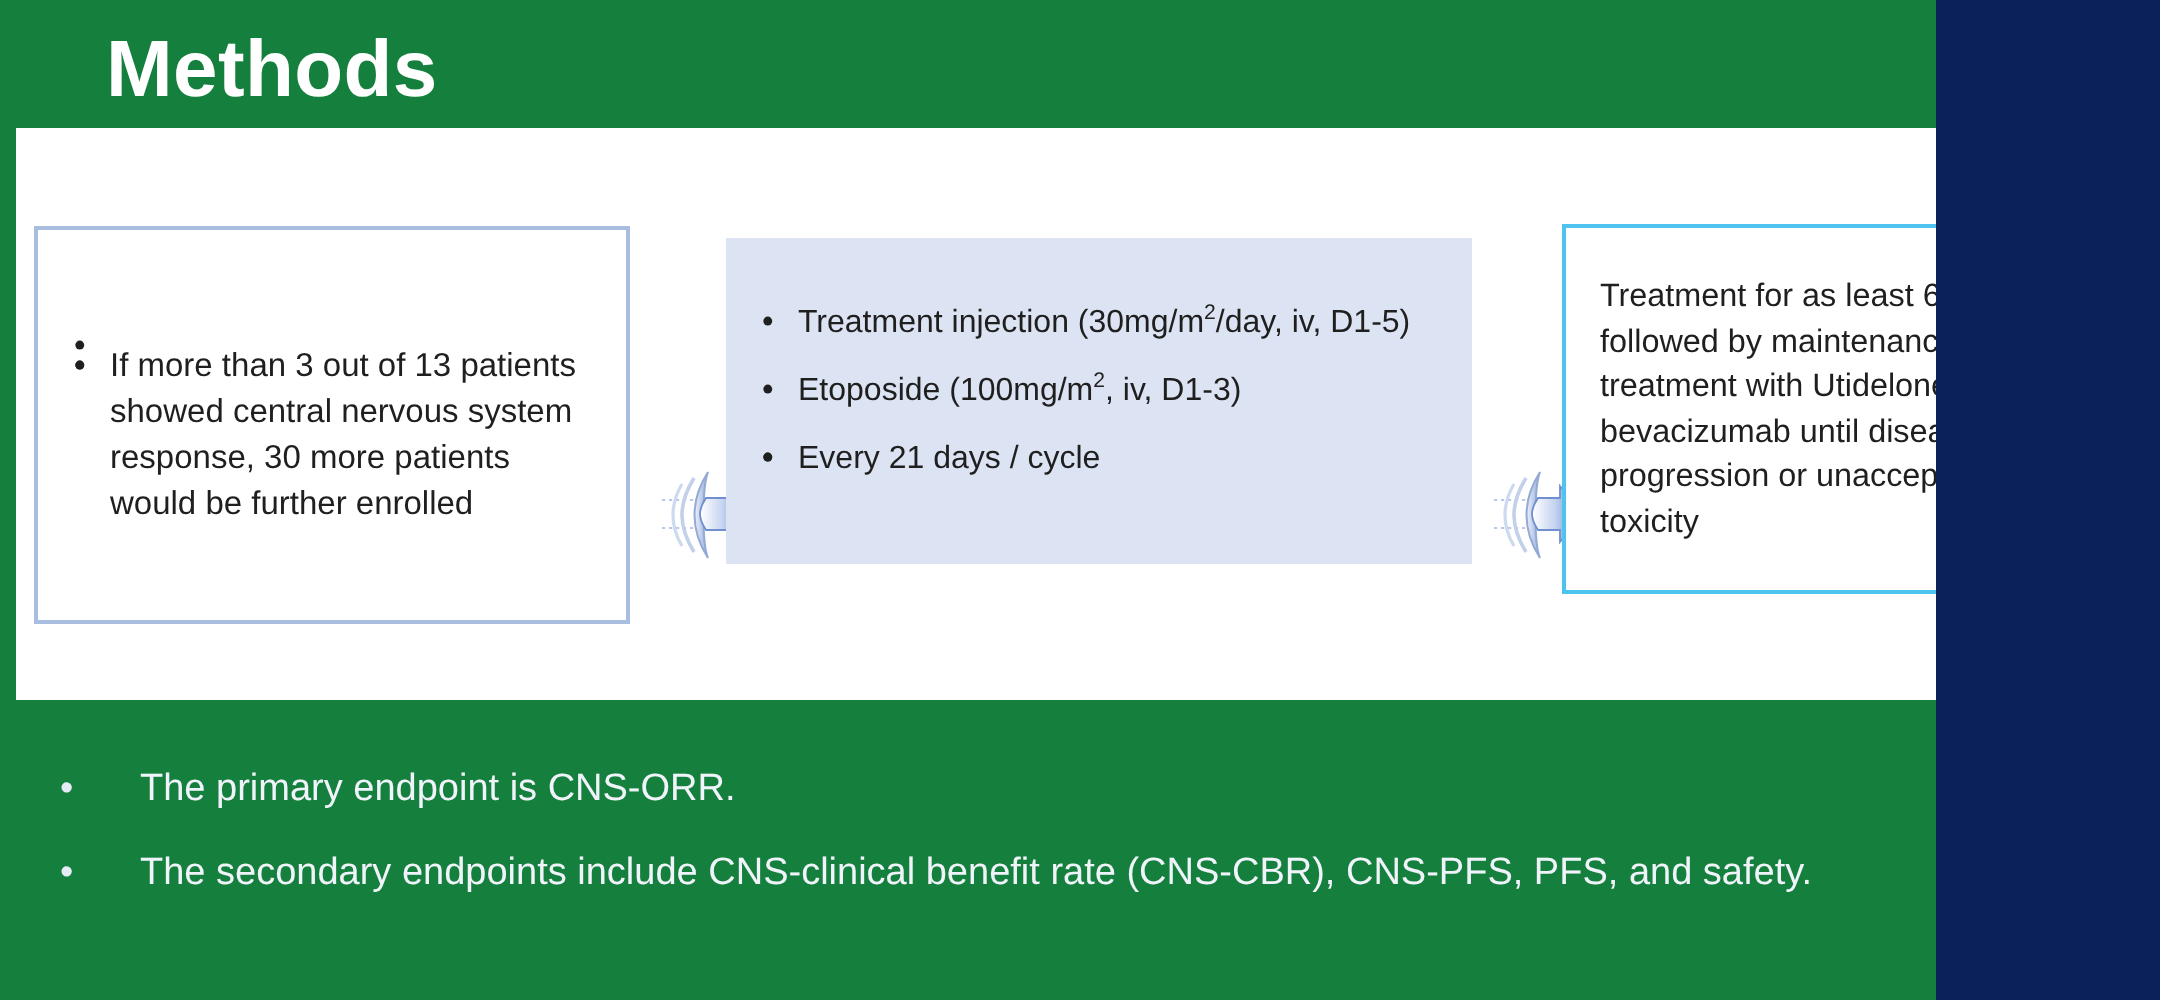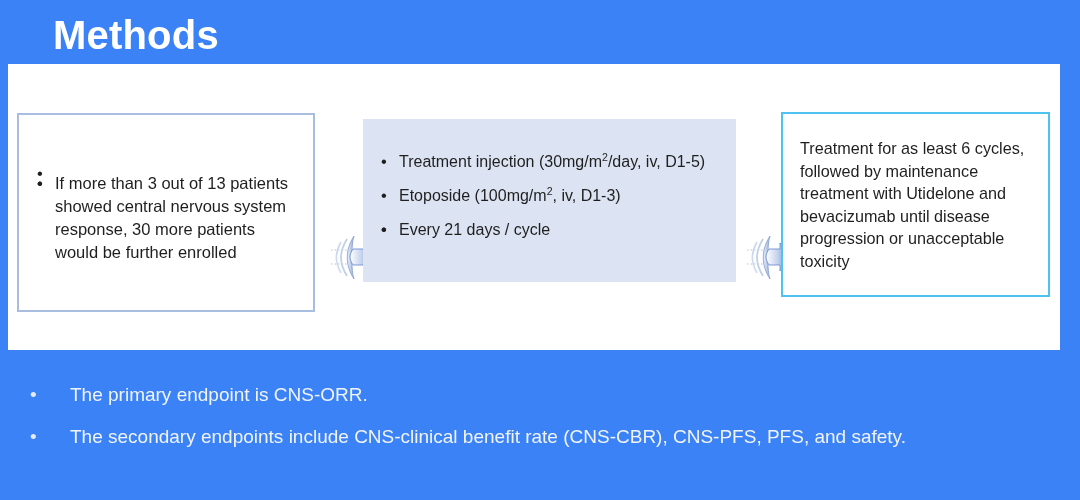--- a/index.html
+++ b/index.html
@@ -10,24 +10,25 @@
   body {
     width: 1080px;
     height: 500px;
     overflow: hidden;
     font-family: "Liberation Sans", sans-serif;
     -webkit-font-smoothing: antialiased;
   }
 
   #slide {
     position: relative;
-    width: 1080px;
+    width: 936px;
     height: 500px;
-    background: #3b82f6;
+    background: #15803d;
     overflow: hidden;
+    padding-left: 32px;
   }
 
   
   #slide-title {
     position: absolute;
     left: 53px;
     top: 12px;
     font-size: 40px;
     font-weight: bold;
     color: #ffffff;

